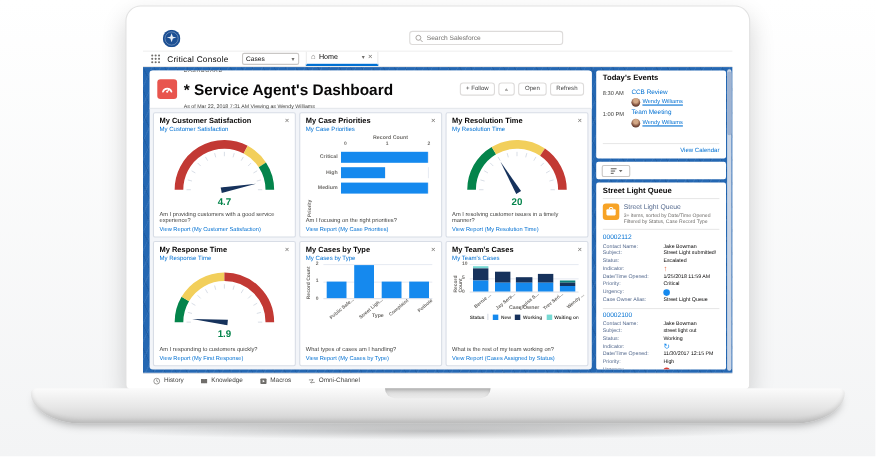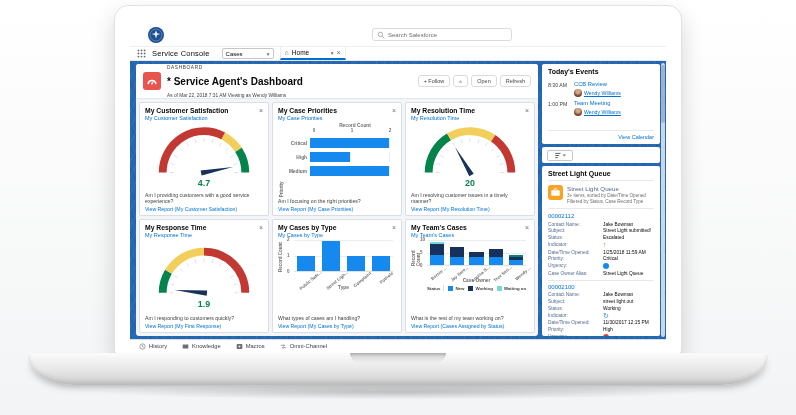--- a/index.html
+++ b/index.html
@@ -52,21 +52,21 @@
       repeating-linear-gradient(115deg, rgba(255,255,255,.06) 0 1px, transparent 1px 7px),
       repeating-linear-gradient(65deg, rgba(10,50,100,.16) 0 1px, transparent 1px 9px); }
 
   .dash { position:absolute; left:6px; top:3px; width:402px; bottom:3px; background:#f3f5f9;
           border-radius:3px; overflow:hidden; }
   .dash-head { height:35px; background:#fff; border-bottom:1px solid #e4e7ec; display:flex; align-items:center;
           gap:6px; padding:0 7px; }
   .dash-icon { width:18px; height:18px; border-radius:3px; background:#e8554e; flex:none;
           display:flex; align-items:center; justify-content:center; }
   .eyebrow { font-size:4.8px; color:#3e3e3c; letter-spacing:.6px; }
-  .dtitle { font-size:10px; font-weight:bold; color:#080707; margin:6px 0; }
+  .dtitle { font-size:14px; font-weight:bold; color:#080707; margin:6px 0; }
   .dsub { font-size:4.8px; color:#3e3e3c; }
   .dash-btns { margin-left:auto; display:flex; gap:3px; align-items:center; }
   .dash-btns button { height:12px; padding:0 5px; font-size:5.5px; color:#444; background:#fff;
           border:1px solid #dddbda; border-radius:3px; font-family:inherit; display:flex; align-items:center; gap:2px; }
   .icon-btn { width:15px; justify-content:center; }
 
   .grid { position:absolute; top:38px; left:3px; right:3px; bottom:3px; display:grid;
           grid-template-columns:repeat(3,1fr); grid-template-rows:repeat(2,1fr); gap:3px; }
   .widget { background:#fff; border:1px solid #d8dde6; border-radius:2px; padding:4px 5px 3px;
           display:flex; flex-direction:column; overflow:hidden; }
@@ -189,21 +189,21 @@
                 <circle cx="7.6" cy="1.4" r=".95"></circle>
                 <circle cx="1.4" cy="4.5" r=".95"></circle>
                 <circle cx="4.5" cy="4.5" r=".95"></circle>
                 <circle cx="7.6" cy="4.5" r=".95"></circle>
                 <circle cx="1.4" cy="7.6" r=".95"></circle>
                 <circle cx="4.5" cy="7.6" r=".95"></circle>
                 <circle cx="7.6" cy="7.6" r=".95"></circle>
               </g>
             </svg>
         </span>
-        <span class="appname">Service Console</span>
+        <span class="appname">Critical Console</span>
         <div class="ws-select">
           <span>Cases</span>
           <span class="chev">▾</span>
         </div>
         <div class="tab">
           <span class="home-i">⌂</span>
           <span>Home</span>
           <span class="chev">▾</span>
           <span class="tab-x">×</span>
         </div>

